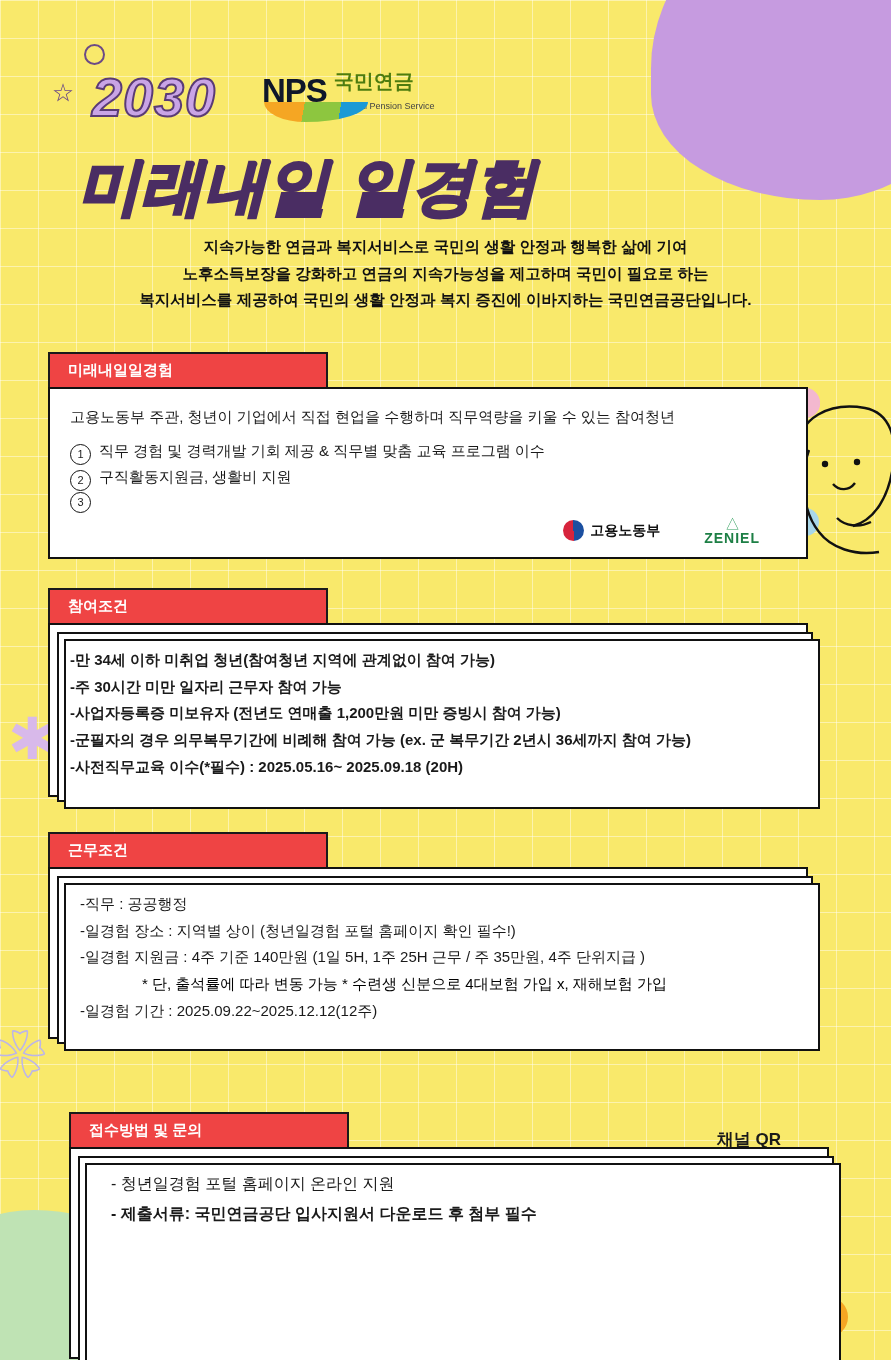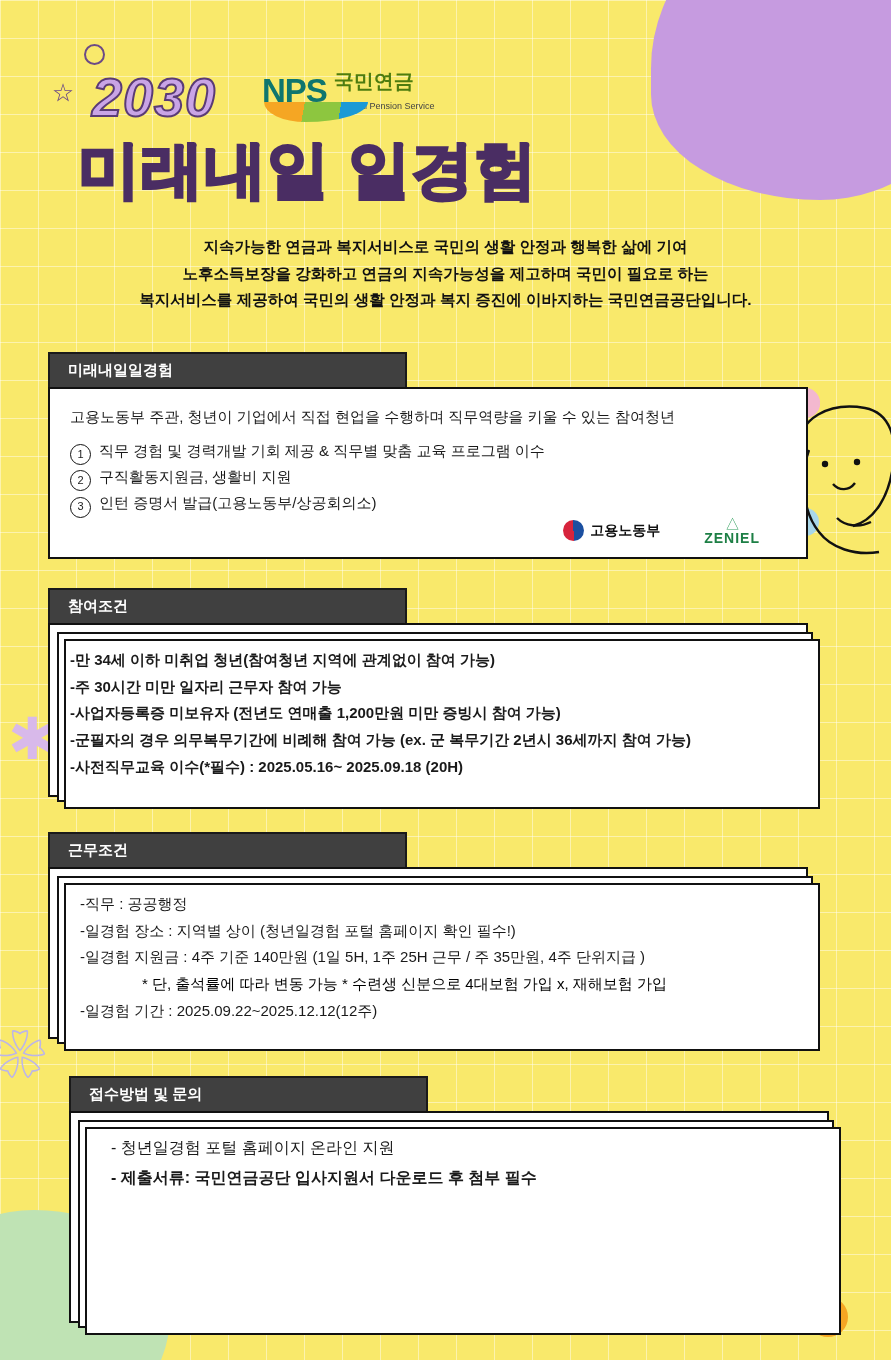--- a/index.html
+++ b/index.html
@@ -135,21 +135,21 @@
     position: absolute;
     left: 262px;
     top: 68px;
     display: flex;
     align-items: center;
     gap: 7px;
   }
   .nps-mark {
     font-size: 33px;
     font-weight: bold;
-    color: #0f766e;
+    color: #0f172a;
     letter-spacing: -1px;
   }
   .nps-kr {
     font-size: 20px;
     font-weight: bold;
     color: #4d7c0f;
   }
   .nps-en {
     font-size: 9px;
     color: #444;
@@ -160,53 +160,54 @@
     left: 264px;
     top: 102px;
     width: 104px;
     height: 20px;
     background: linear-gradient(100deg, #f5a623 0 38%, #8dc63f 38% 72%, #1b9ad6 72% 100%);
     border-radius: 0 0 60% 40% / 0 0 100% 100%;
   }
   .main-title {
     position: absolute;
     left: 78px;
-    top: 128px;
+    top: 145px;
     font-size: 62px;
     font-weight: bold;
     color: #15803d;
     -webkit-text-stroke: 3px #4a2d63;
     letter-spacing: 1px;
     white-space: nowrap;
+    font-style: italic;
   }
   .intro {
     position: absolute;
     left: 0;
     right: 0;
     top: 234px;
     text-align: center;
     font-size: 15.5px;
     font-weight: bold;
     line-height: 1.72;
     color: #111;
   }
 
   
   .section {
     position: absolute;
   }
   .tab {
     position: relative;
     display: inline-block;
-    background: #404040;
+    background: #ef4444;
     color: #fff;
     font-size: 15px;
     font-weight: bold;
     padding: 7px 0 7px 18px;
-    width: 359px;
+    width: 280px;
     border: 2px solid #1a1a1a;
     box-sizing: border-box;
     border-bottom: none;
     z-index: 3;
   }
   .card {
     position: relative;
     background: #fff;
     border: 2.5px solid #111;
     box-sizing: border-box;
@@ -433,21 +434,20 @@
         <li>
           <span class="numcircle">1</span>
           <span>직무 경험 및 경력개발 기회 제공 &amp; 직무별 맞춤 교육 프로그램 이수</span>
         </li>
         <li>
           <span class="numcircle">2</span>
           <span>구직활동지원금, 생활비 지원</span>
         </li>
         <li>
           <span class="numcircle">3</span>
-          <span>인턴 증명서 발급(고용노동부/상공회의소)</span>
         </li>
       </ul>
     </div>
     <div class="partners">
       <div class="molab">
         <span class="molab-mark"></span>
         <span>고용노동부</span>
       </div>
       <div class="zeniel">
         <div class="zeniel-top">△</div>
@@ -501,21 +501,21 @@
 <div class="mascot-mid">
   <svg width="86" height="90" viewBox="0 0 86 90" fill="none" stroke="#111" stroke-width="2.2">
     <path d="M12 40 C12 16 34 6 54 12 C72 17 78 34 74 52 C70 72 52 82 32 76"></path>
     <circle cx="34" cy="40" r="2.8" fill="#111" stroke="none"></circle>
     <circle cx="56" cy="38" r="2.8" fill="#111" stroke="none"></circle>
     <circle cx="46" cy="60" r="11" stroke="#d8a200" stroke-width="3"></circle>
     <path d="M54 69 L64 80" stroke="#d8a200" stroke-width="3"></path>
   </svg>
 </div>
 
-<div class="section" style="left:48px; top:1076px; width:760px;padding-left:21px;">
+<div class="section" style="left:48px; top:1112px; width:760px;padding-left:21px;">
   <div class="tab">접수방법 및 문의</div>
   <div class="card card-stack" style="height:212px;">
     <div class="card-inner" style="padding-top:20px; padding-left:40px;">
       <div style="font-size:16px; line-height:1.9;">
         <div>- 청년일경험 포털 홈페이지 온라인 지원</div>
         <div style="font-weight:bold;">- 제출서류: 국민연금공단 입사지원서 다운로드 후 첨부 필수</div>
       </div>
     </div>
   </div>
 </div>

